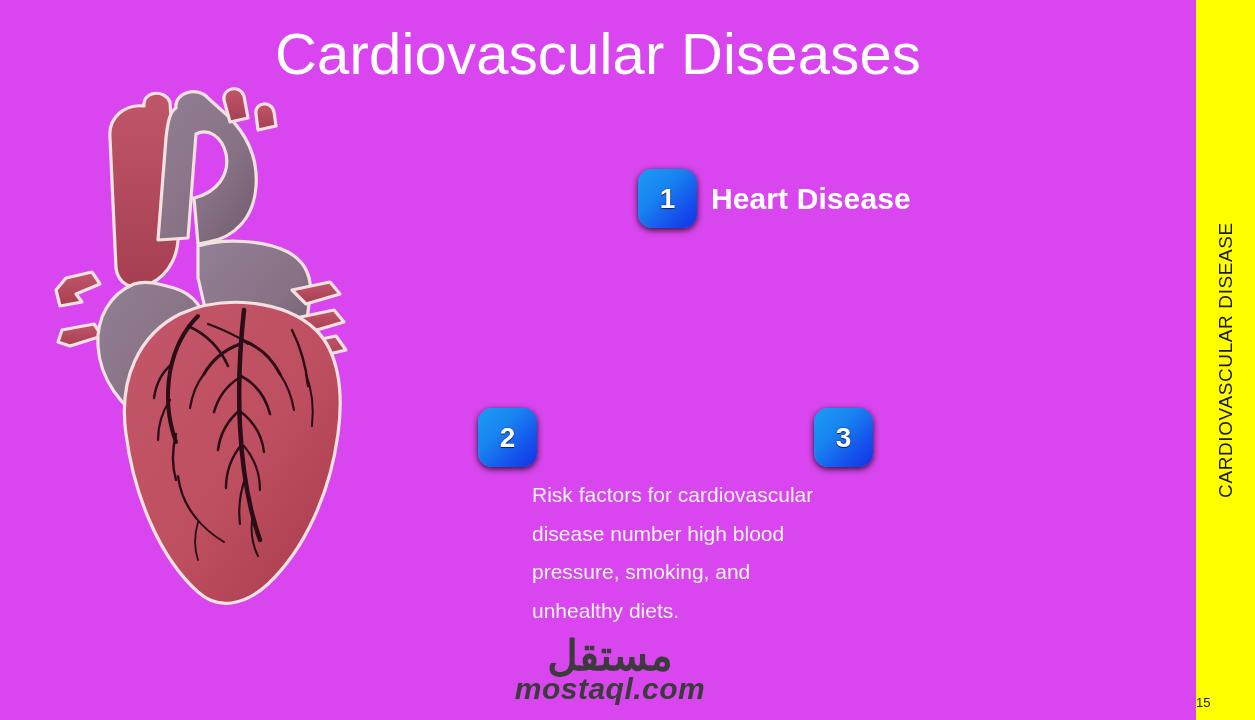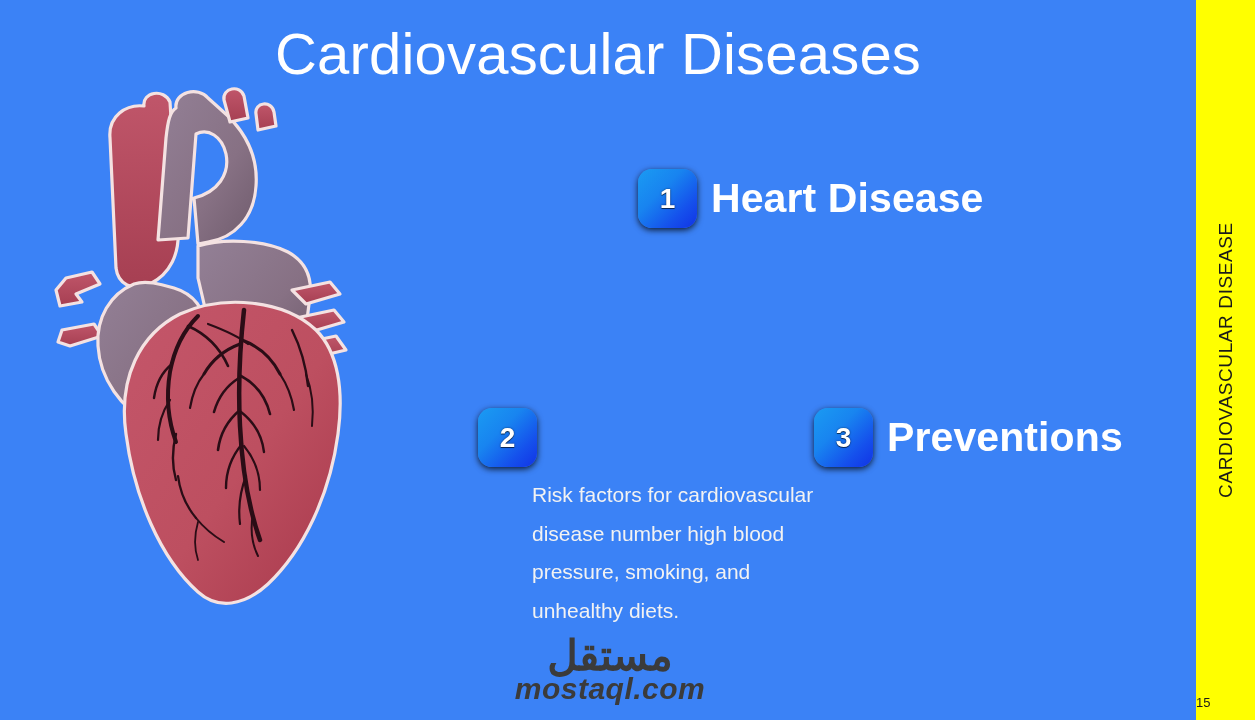--- a/index.html
+++ b/index.html
@@ -7,21 +7,21 @@
     padding: 0;
     background: #000000;
   }
   body {
     font-family: "Liberation Sans", sans-serif;
   }
   #slide {
     position: relative;
     width: 1255px;
     height: 720px;
-    background: #3b82f6;
+    background: #d946ef;
     overflow: hidden;
   }
 
   
   #slide-title {
     position: absolute;
     left: 0;
     top: 22px;
     width: 1196px;
     text-align: center;
@@ -67,21 +67,21 @@
     justify-content: center;
     color: #ffffff;
     font-size: 28px;
     font-weight: 700;
     line-height: 1;
     text-shadow: 0 1px 0 rgba(0,0,0,0.55), 0 0 2px rgba(0,0,0,0.6);
     box-shadow: 0 2px 6px rgba(0,0,0,0.8);
   }
   .block-title {
     color: #ffffff;
-    font-size: 41px;
+    font-size: 30px;
     font-weight: 700;
     letter-spacing: 0.1px;
     white-space: nowrap;
   }
   .block-body {
     color: #f2f2f2;
     font-size: 21px;
     font-weight: 400;
     line-height: 38.5px;
   }
@@ -257,21 +257,20 @@
   <div class="block" id="block-risk-factors">
     <div class="block-head">
       <div class="badge">2</div>
     </div>
     <div class="block-body">Risk factors for cardiovascular disease number high blood pressure, smoking, and unhealthy diets.</div>
   </div>
 
   <div class="block" id="block-preventions">
     <div class="block-head">
       <div class="badge">3</div>
-      <div class="block-title">Preventions</div>
     </div>
   </div>
 
   <div id="watermark">
     <div class="wm-ar">مستقل</div>
     <div class="wm-en">mostaql.com</div>
   </div>
 
   <div id="side-bar">
     <div id="side-bar-label">CARDIOVASCULAR DISEASE</div>

